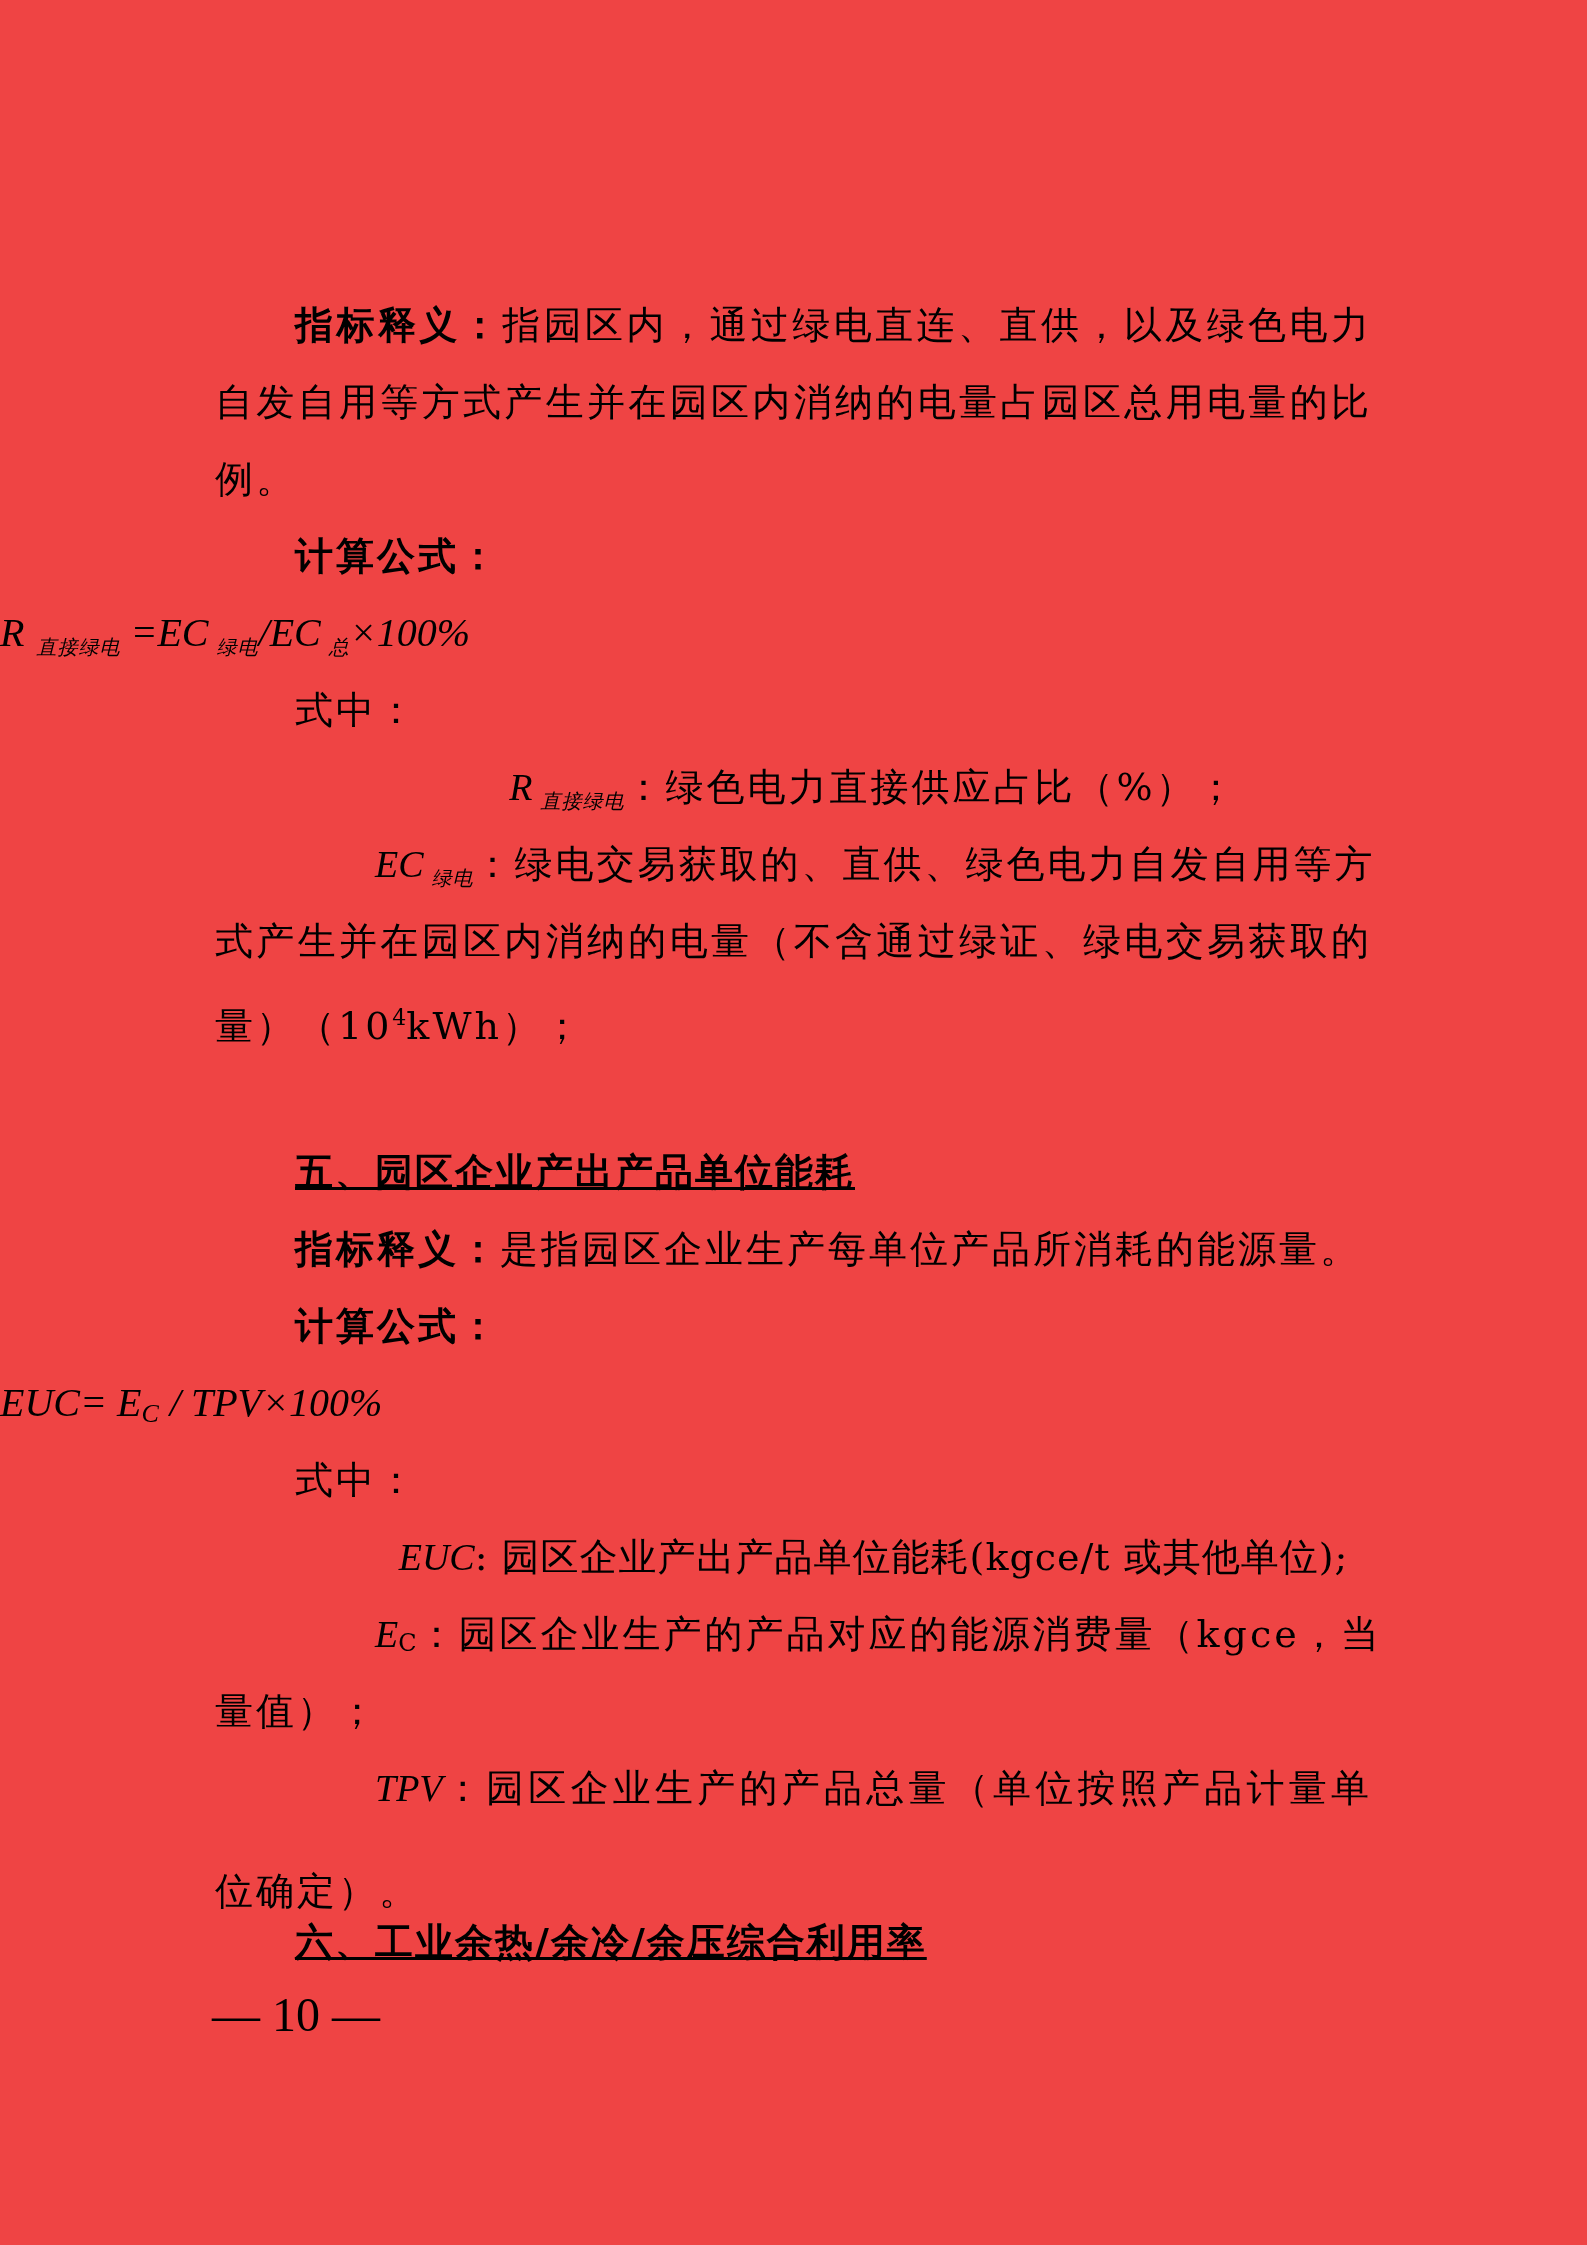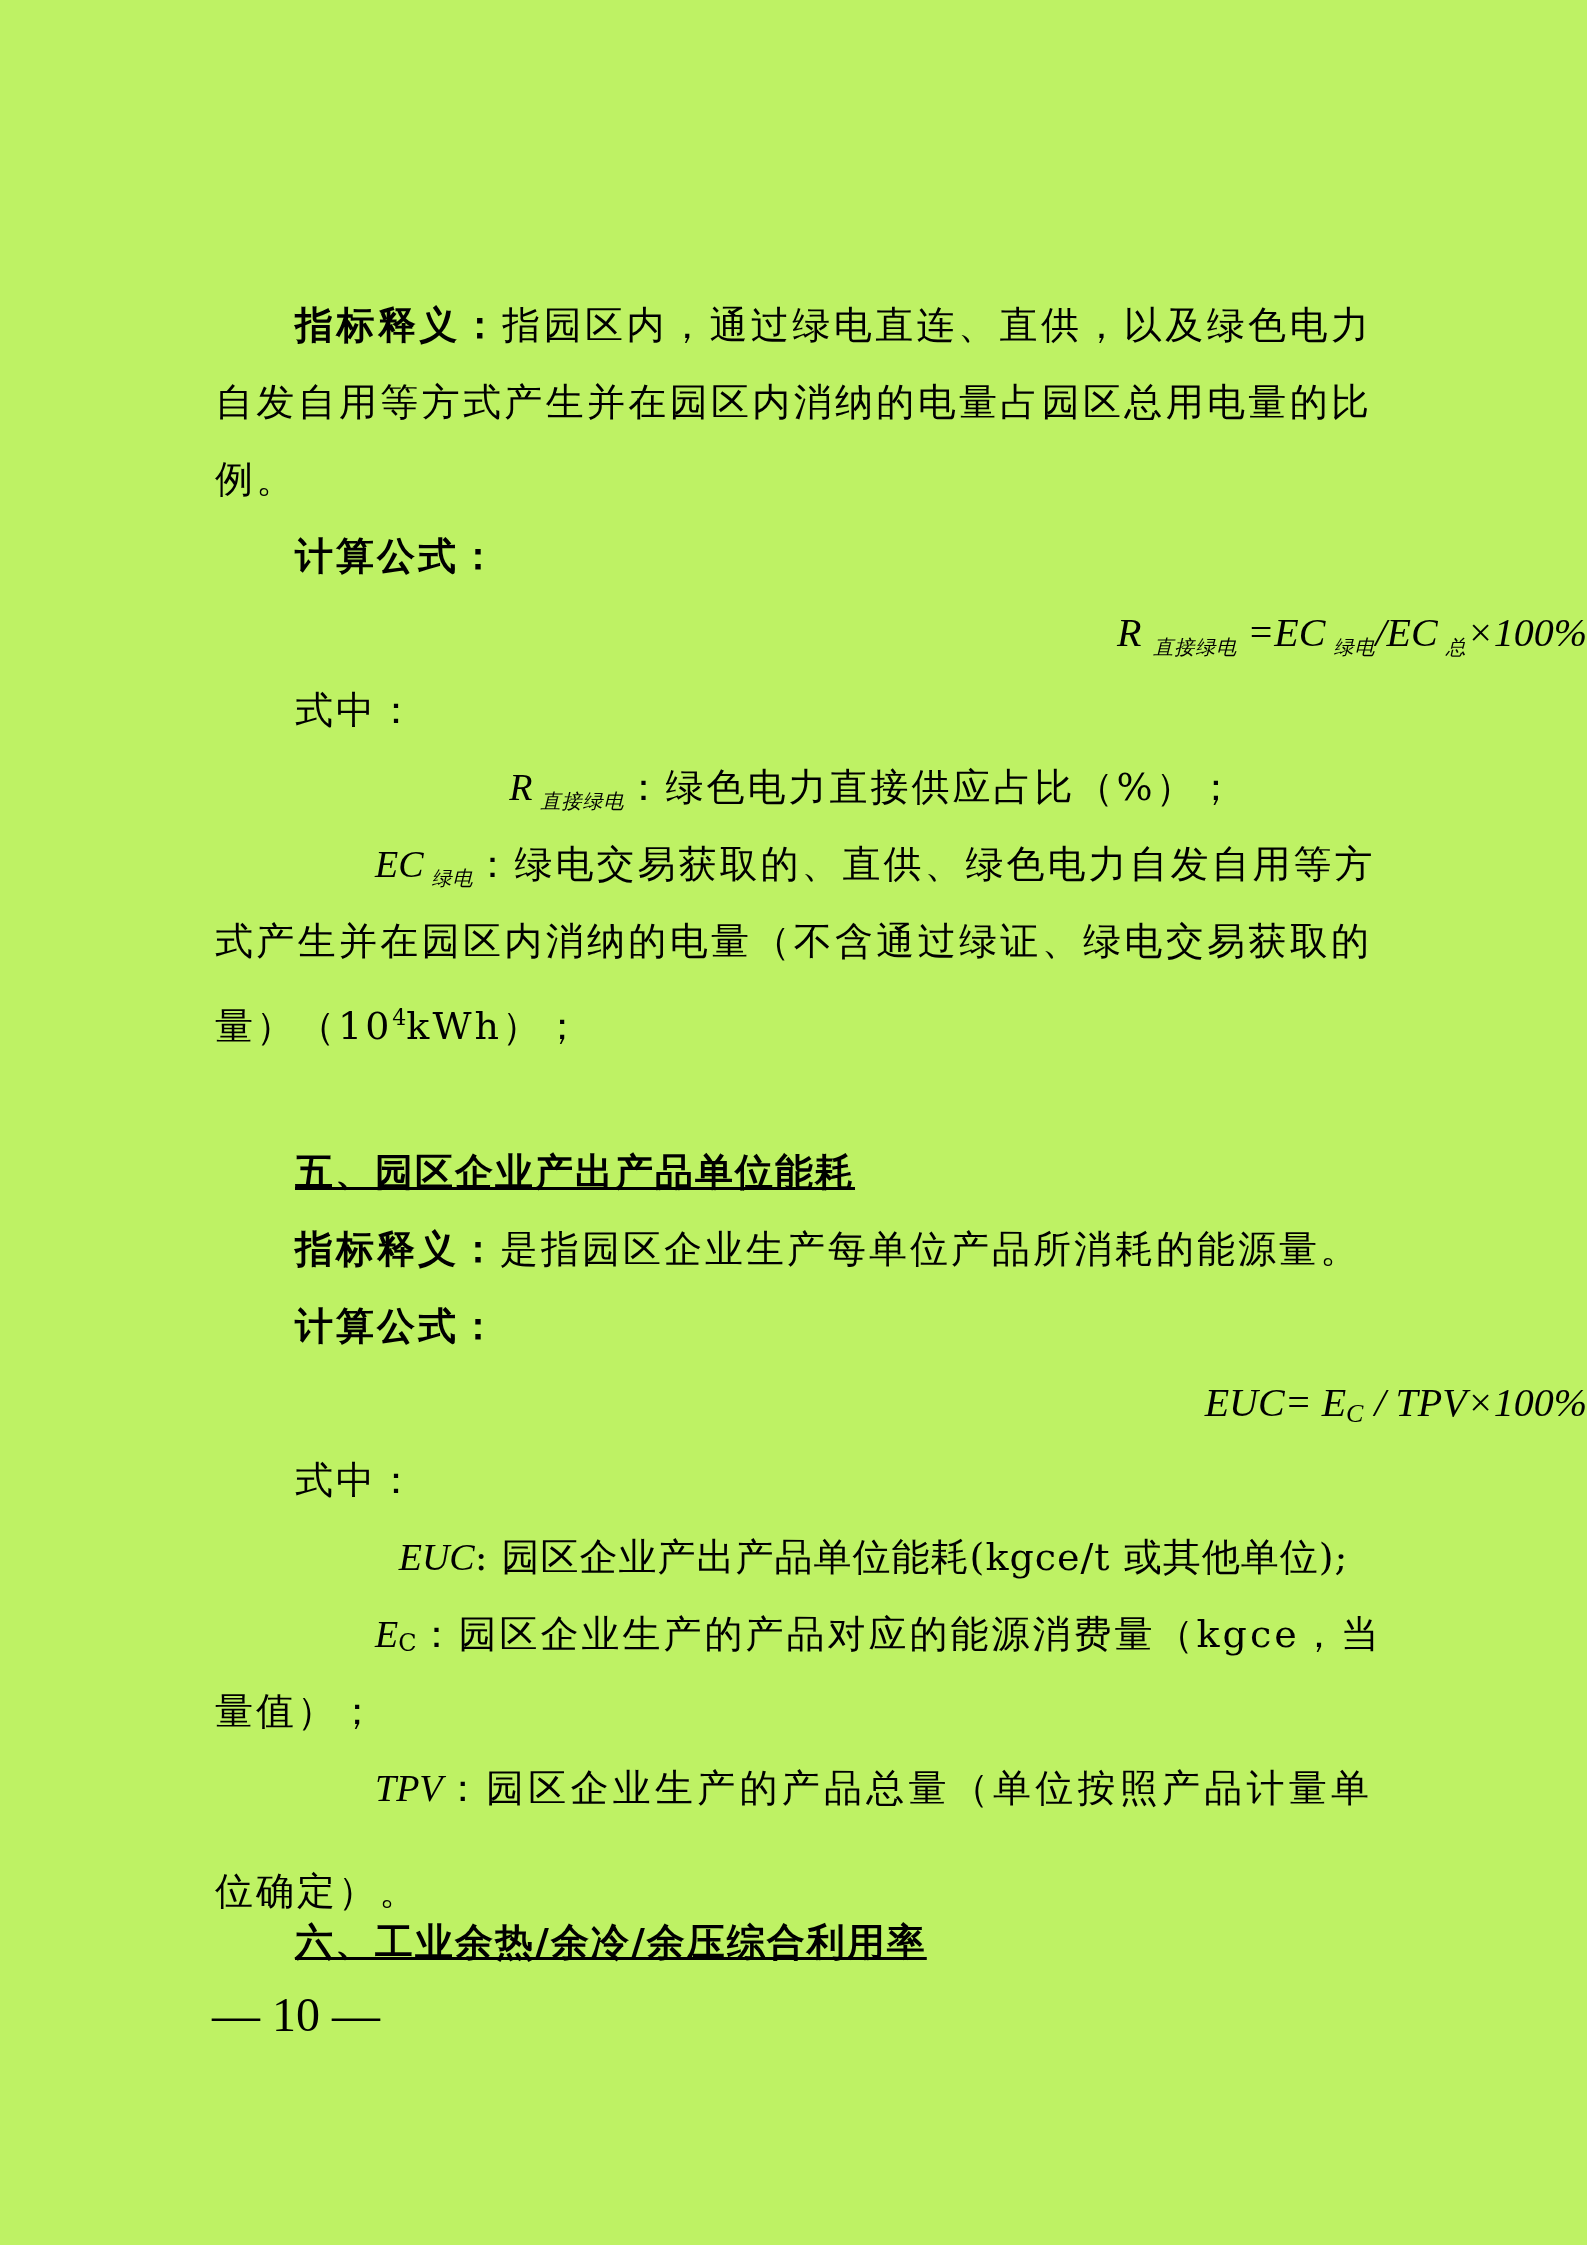--- a/index.html
+++ b/index.html
@@ -1,29 +1,29 @@
 <!DOCTYPE html>
 <html><head>
 <meta charset="utf-8">
 <style>
   html,body{margin:0;padding:0;background:#ffffff;}
   body{width:1587px;height:2245px;position:relative;overflow:hidden;
        font-family:"DejaVu Serif","Liberation Serif",serif;color:#000;}
-  .page{position:absolute;left:0;top:0;width:1587px;height:2245px;background:#bef264;}
+  .page{position:absolute;left:0;top:0;width:1587px;height:2245px;background:#ef4444;}
   .ln{position:absolute;left:215px;width:1157px;font-size:38px;line-height:50px;
       white-space:nowrap;letter-spacing:3px;}
   .ind1{left:295px;width:1077px;}
   .ind2{left:375px;width:997px;text-align:center;}
   .just{text-align:justify;text-align-last:justify;}
   .bold{font-weight:bold;font-family:"DejaVu Sans","Liberation Sans",sans-serif;letter-spacing:2px;text-decoration:underline;}
   .lbl{font-weight:bold;font-family:"DejaVu Sans","Liberation Sans",sans-serif;}
   .math{font-family:"Liberation Serif","DejaVu Serif",serif;font-style:italic;letter-spacing:0;}
   .sub{font-size:20px;font-style:italic;vertical-align:-8px;letter-spacing:1px;}
   .sup{font-size:22px;vertical-align:14px;letter-spacing:0;}
-  .formula{position:absolute;left:0;width:1587px;text-align:right;font-size:40px;line-height:50px;
+  .formula{position:absolute;left:0;width:1587px;text-align:left;font-size:40px;line-height:50px;
            font-family:"Liberation Serif","DejaVu Serif",serif;font-style:italic;}
   .pagenum{position:absolute;left:212px;top:1995px;font-size:48px;line-height:40px;
            font-family:"Liberation Serif","DejaVu Serif",serif;white-space:pre;}
 </style>
 </head>
 <body>
 
 <div class="page">
 
   <div class="ln ind1 just" style="top:300px"><span class="lbl">指标释义：</span><span>指园区内，通过绿电直连、直供，以及绿色电力</span></div>

